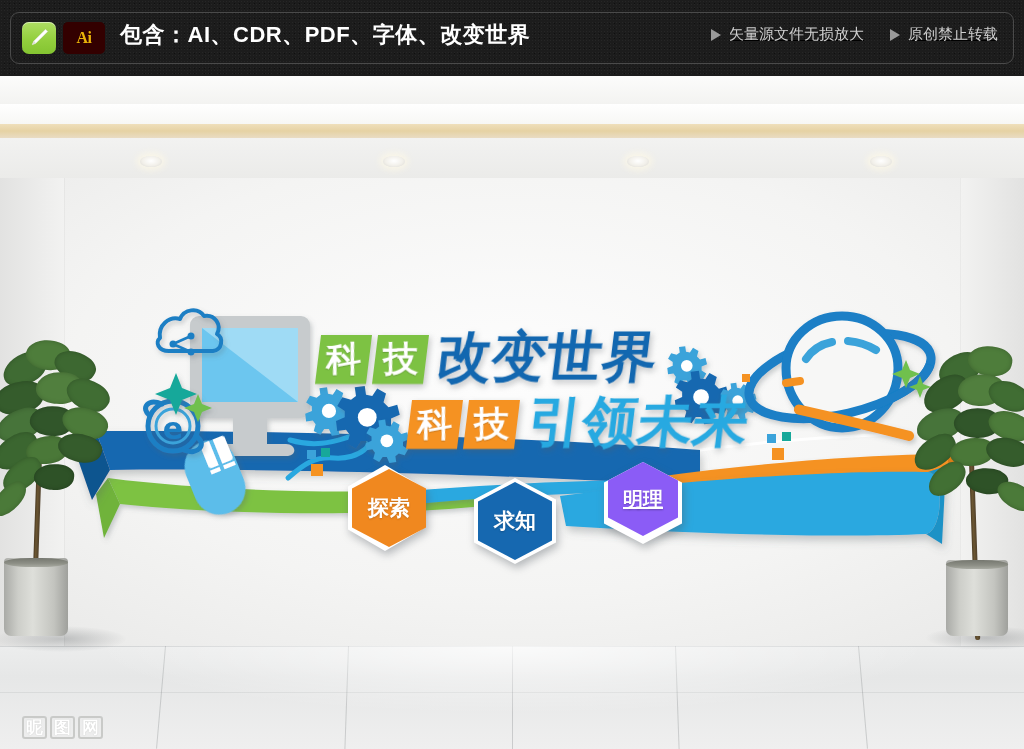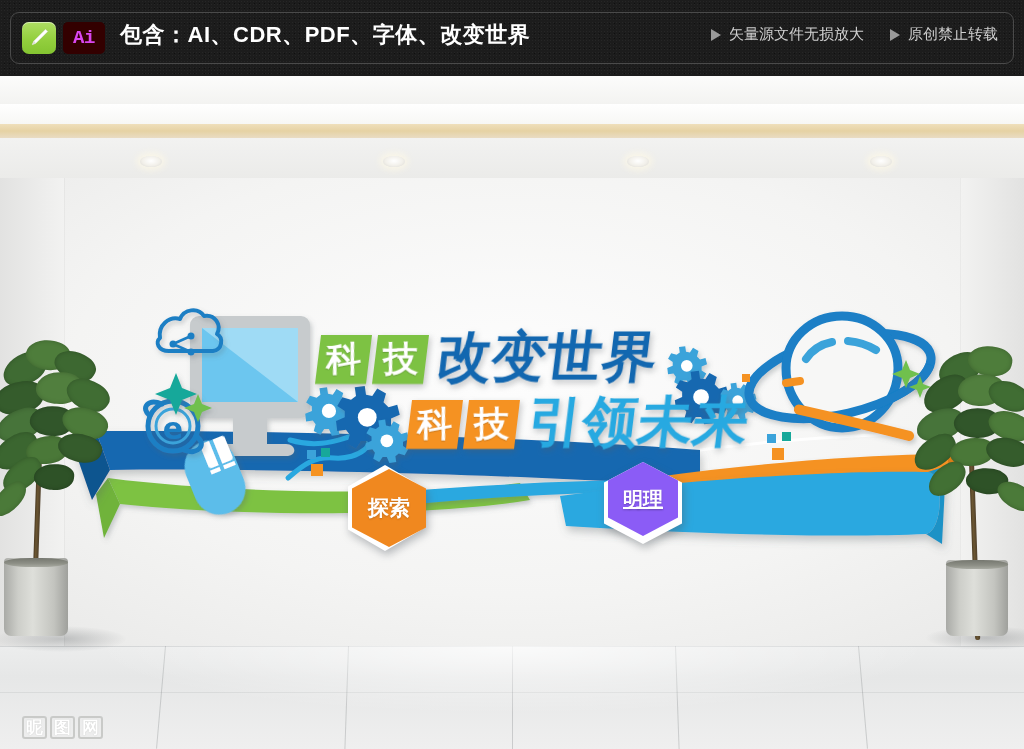--- a/index.html
+++ b/index.html
@@ -29,29 +29,29 @@
     background:linear-gradient(180deg,#aedd63 0%,#93cf3e 55%,#84c431 100%);
     box-shadow:inset 0 1px 0 rgba(255,255,255,.5);
   }
   .pencil-badge svg { position:absolute; left:5px; top:4px; }
   .ai-badge {
     position:absolute; left:63px; top:22px; width:42px; height:32px;
     border-radius:5px; background:#330000;
     display:flex; align-items:center; justify-content:center;
   }
   .ai-badge span {
-    color:#d946ef; font-size:19px; font-weight:bold; letter-spacing:-.5px;
-    font-family:Liberation Mono, monospace;
+    color:#eab308; font-size:16px; font-weight:bold; letter-spacing:-.5px;
+    font-family:Liberation Serif, serif;
   }
   .banner-main {
     position:absolute; left:120px; top:20px;
     color:#ffffff; font-size:22px; font-weight:bold; letter-spacing:.5px;
     white-space:nowrap;
   }
-  .banner-right { position:absolute; right:26px; top:25px; display:flex; gap:26px; align-items:center; }
+  .banner-right { position:absolute; right:26px; top:25px; display:flex; gap:26px; align-items:center;text-decoration:underline; }
   .bi { display:flex; align-items:center; gap:8px; }
   .bi .tri {
     width:0;height:0;border-left:10px solid #9a9a9a;
     border-top:6px solid transparent;border-bottom:6px solid transparent;
   }
   .bi .lbl { color:#cfcfcf; font-size:15px; white-space:nowrap; }
 
   
   .room { position:absolute; left:0; top:76px; width:1024px; height:673px; overflow:hidden; }
 
@@ -397,20 +397,26 @@
       </div>
       <div class="bigtext cyan" style="left:528px; top:217px; font-size:55px;">引领未来</div>
 
       <div class="hex-wrap" style="left:348px; top:287px; width:74px; height:86px;">
         <div class="hex-outer"></div>
         <div class="hex" style="left:4px; top:4px; width:74px; height:78px; background:#f0881f; font-size:21px;">
           <span>探索</span>
         </div>
       </div>
 
+      <div class="hex-wrap" style="left:474px; top:300px; width:82px; height:86px;">
+        <div class="hex-outer"></div>
+        <div class="hex" style="left:4px; top:4px; width:74px; height:78px; background:#1668b0; font-size:21px;">
+          <span>求知</span>
+        </div>
+      </div>
 
       <div class="hex-wrap" style="left:604px; top:284px; width:78px; height:82px;">
         <div class="hex-outer"></div>
         <div class="hex" style="left:4px; top:0; width:70px; height:74px; background:#8b5cf6; font-size:20px;text-decoration:underline;">
           <span>明理</span>
         </div>
       </div>
     </div>
 
     <div class="floor">

